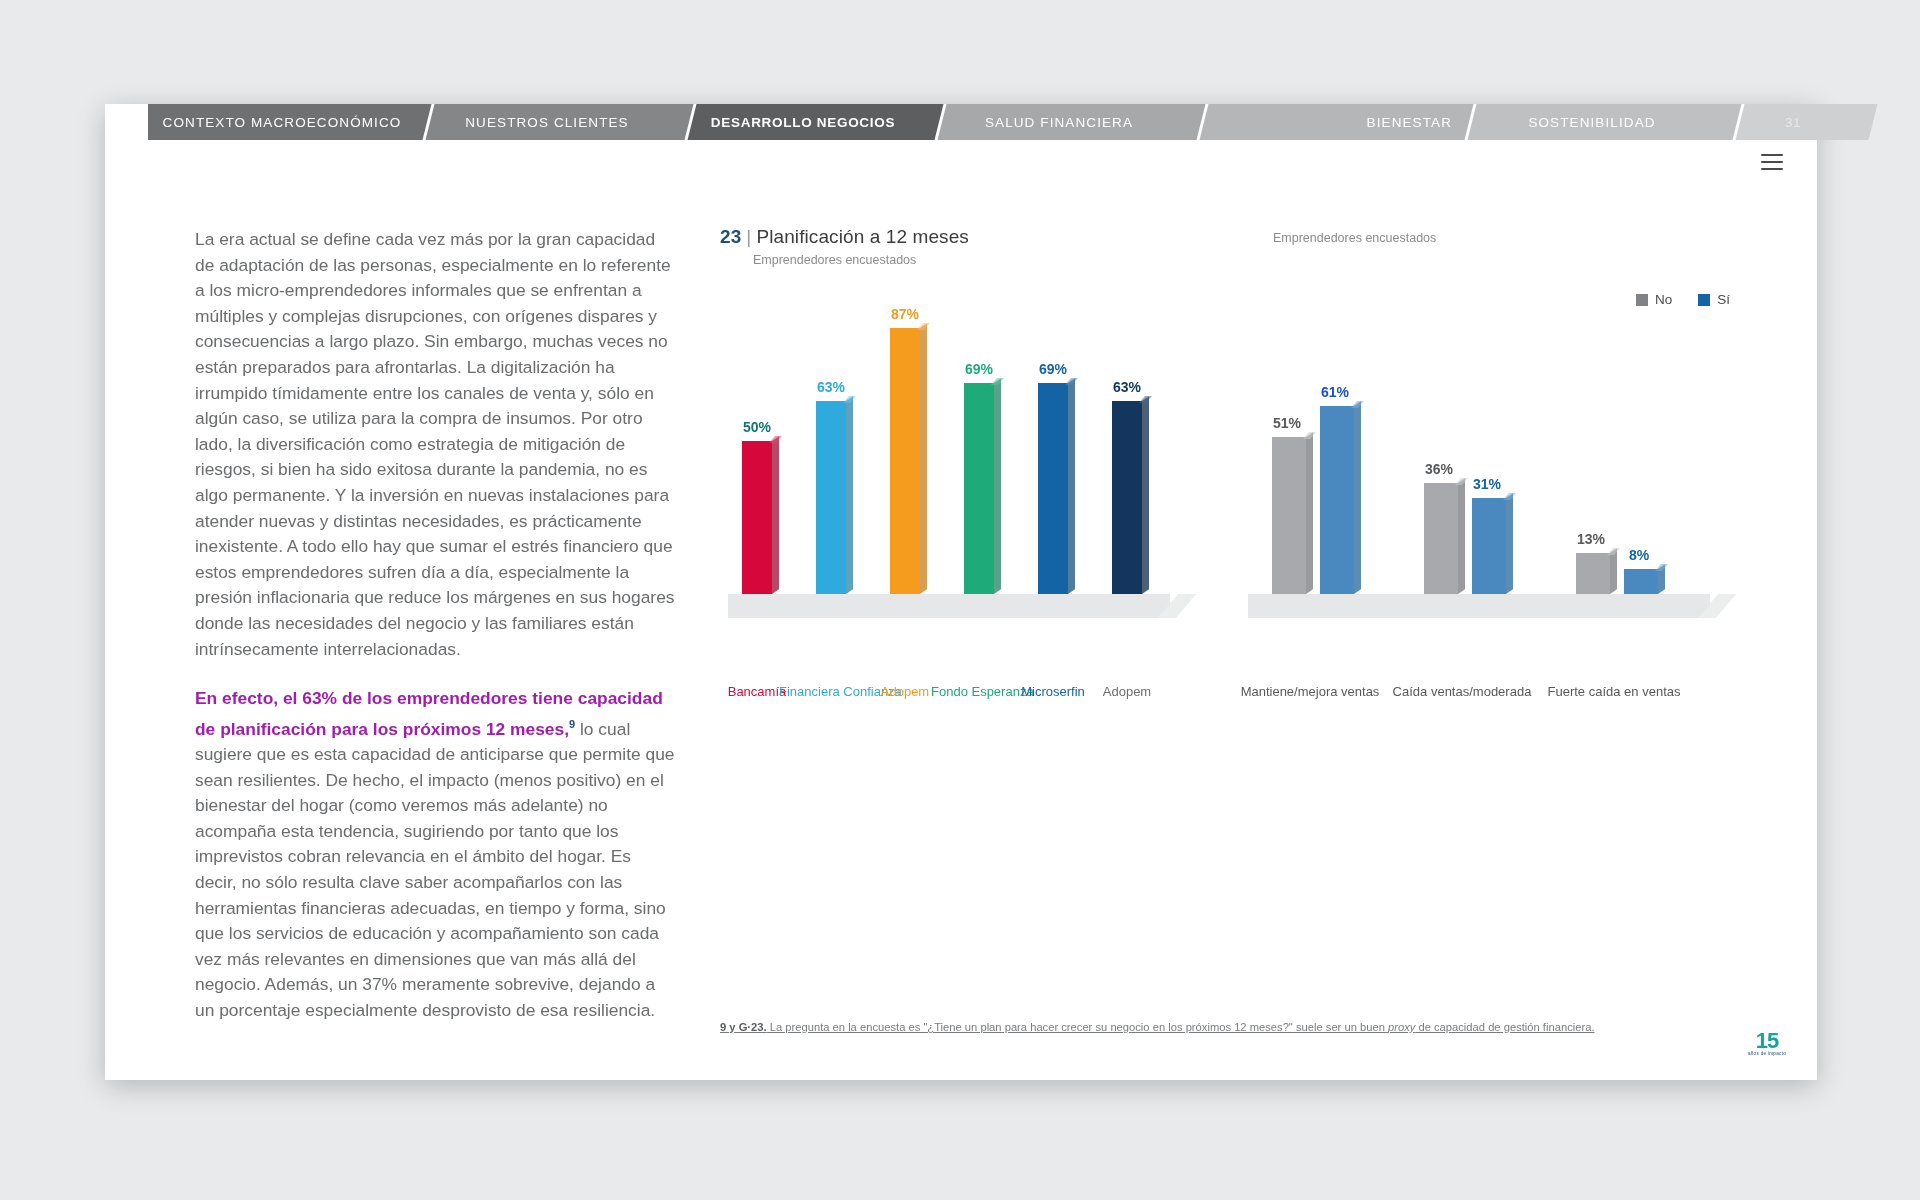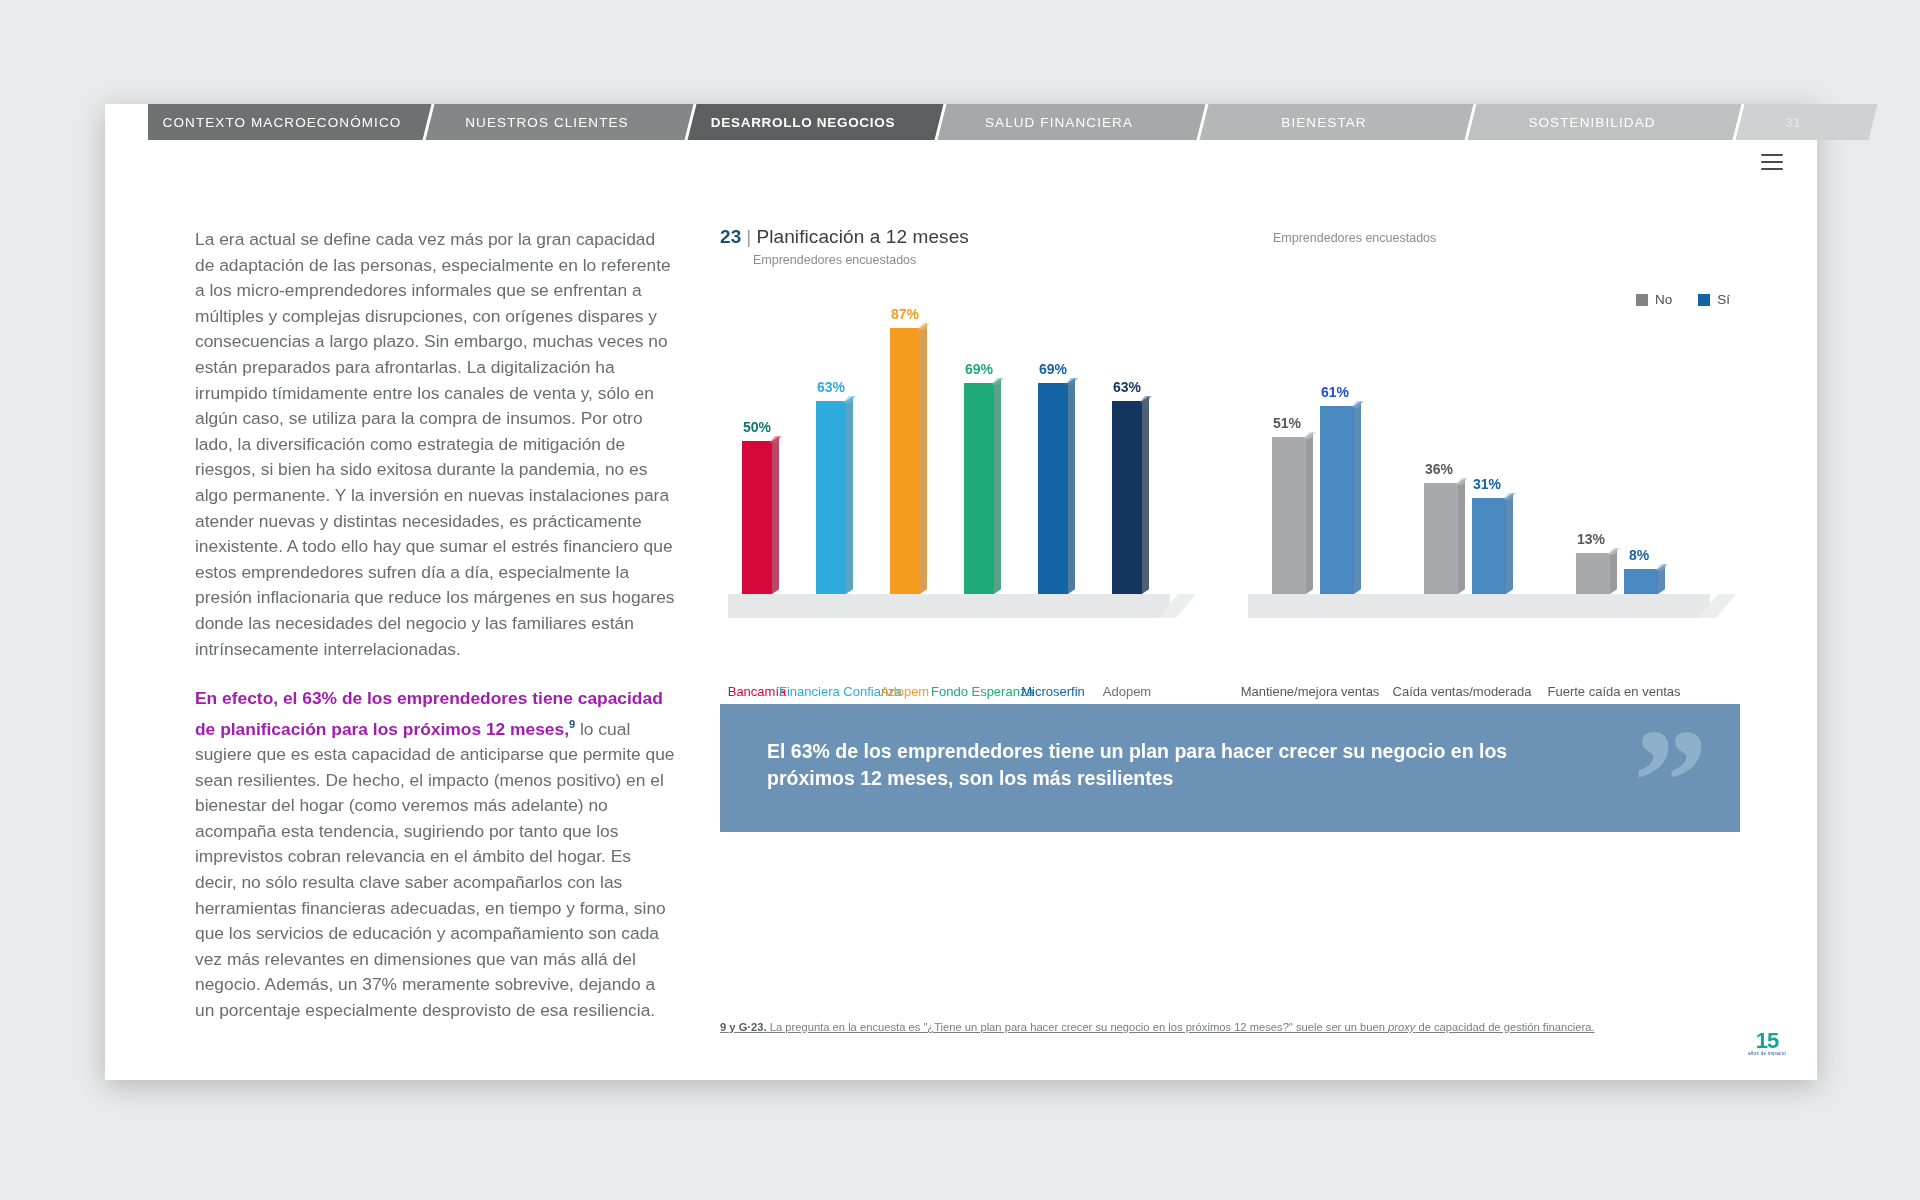--- a/index.html
+++ b/index.html
@@ -28,21 +28,21 @@
     transform:skewX(-14deg);
   }
   .nav-tab.sep::before{
     content:"";position:absolute;z-index:4;top:0;right:-14px;width:3px;height:36px;
     background:#ffffff;transform:skewX(-14deg);
   }
   .t0{background:#6e7072;width:268px;}
   .t1{background:#858688;width:262px;}
   .t2{background:#5c5e60;width:250px;font-weight:bold;letter-spacing:.7px;}
   .t3{background:#a7a8aa;width:262px;}
-  .t4{background:#b5b6b8;width:268px;}
+  .t4{background:#b5b6b8;width:268px;justify-content:flex-end;}
   .t5{background:#bfc0c2;width:268px;}
   .t6{background:#cfd0d2;flex:1;color:#e8e8ea;letter-spacing:.5px;}
 
   
   .hamburger{position:absolute;right:34px;top:50px;width:22px;height:16px;cursor:pointer;}
   .hamburger span{display:block;height:2px;background:#4a4a4a;margin-bottom:5px;border-radius:1px;}
 
   
   .leftcol{position:absolute;left:90px;top:123px;width:480px;}
   .body-p{
@@ -316,24 +316,20 @@
       </div>
 
       <div class="xlabels">
         <div class="xlab" style="left:70px;color:#58595b;width:170px;">Mantiene/mejora ventas</div>
         <div class="xlab" style="left:222px;color:#58595b;width:170px;">Caída ventas/moderada</div>
         <div class="xlab" style="left:374px;color:#58595b;width:140px;">Fuerte caída en ventas</div>
       </div>
     </div>
   </div>
 
-  <div class="quote">
-    <div class="txt">El 63% de los emprendedores tiene un plan para hacer crecer su negocio en los próximos 12 meses, son los más resilientes</div>
-    <div class="qmark">”</div>
-  </div>
 
   <div class="footnote">
     <b>9 y G·23.</b><span> La pregunta en la encuesta es "¿Tiene un plan para hacer crecer su negocio en los próximos 12 meses?" suele ser un buen </span><i>proxy</i><span> de capacidad de gestión financiera.</span>
   </div>
 
   <div class="logo">
     <div class="big">15</div>
     <div class="sm">años de impacto</div>
   </div>
 

